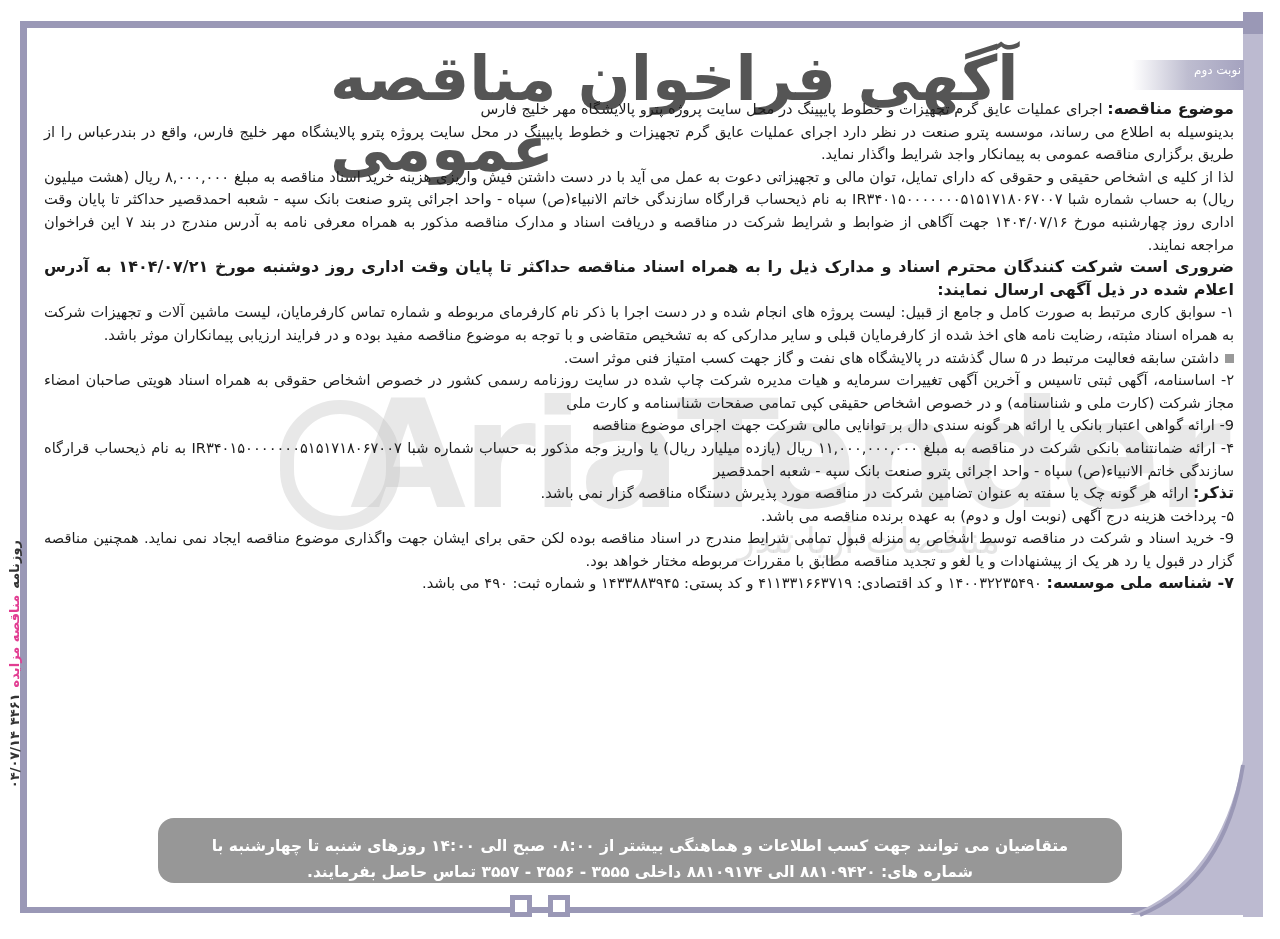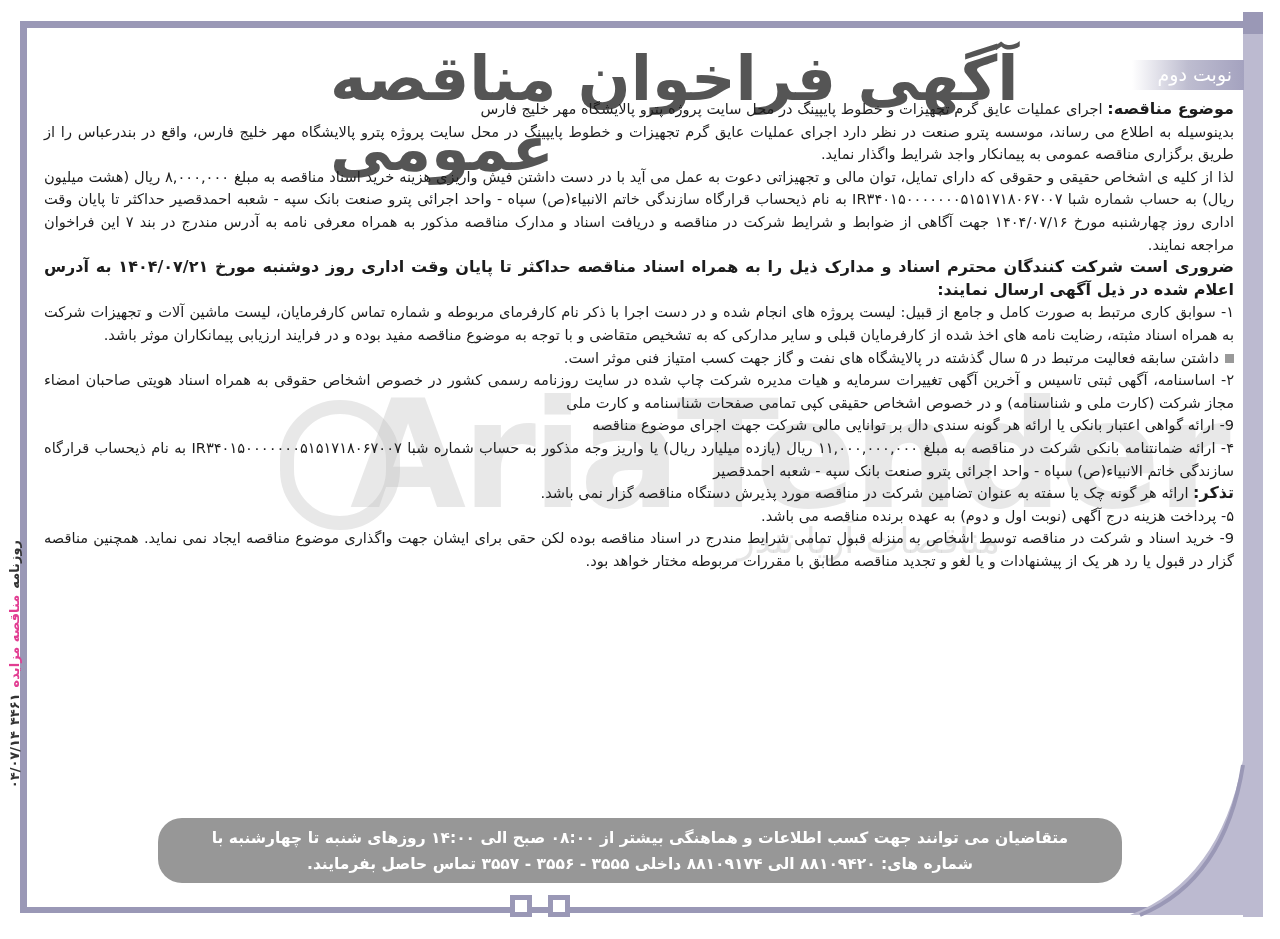--- a/index.html
+++ b/index.html
@@ -11,37 +11,37 @@
   .frame-right { position:absolute; left:1243px; top:12px; width:20px; height:905px; background:#bcbad0; }
   .frame-right-tab { position:absolute; left:1243px; top:12px; width:20px; height:22px; background:#9a98b6; }
   .corner-curve { position:absolute; left:1130px; top:760px; width:160px; height:160px; }
   .vertical-tag { position:absolute; left:-6px; top:540px; width:40px; height:240px; }
   .vertical-inner { position:absolute; left:-95px; top:100px; width:230px; height:30px;
                     transform:rotate(-90deg); font-size:13px; font-weight:bold; color:#333;
                     white-space:nowrap; display:flex; gap:6px; direction:rtl; align-items:center; }
   .vertical-brand { color:#e23d92; }
   .round-badge { position:absolute; left:1132px; top:60px; width:112px; height:30px;
                  background:linear-gradient(to right,#ffffff,#bebdd0 50%,#a4a2bf); }
-  .round-badge span { position:absolute; right:12px; top:3px; color:#ffffff; font-size:19px; direction:rtl;text-align:right; }
+  .round-badge span { position:absolute; right:3px; top:3px; color:#ffffff; font-size:12px; direction:rtl;text-align:right; }
   .title { position:absolute; left:290px; top:44px; width:700px; text-align:left; direction:rtl;
            font-size:62px; font-weight:bold; color:#555; letter-spacing:-1px; line-height:70px;margin-left:40px; }
   .content { position:absolute; left:44px; top:98px; width:1190px; direction:rtl; text-align:justify;
              font-size:14.6px; line-height:22.6px; color:#1d1d1d; }
   .content p { margin:0; }
   .big-b { font-weight:bold; font-size:16px; }
   .bullet { display:inline-block; width:9px; height:9px; background:#999; margin-left:6px; }
   .watermark { position:absolute; left:280px; top:380px; width:720px; height:190px; pointer-events:none; }
   .watermark-text { position:absolute; left:70px; top:0; font-size:150px; font-weight:bold; color:rgba(190,190,190,0.35);
                     font-family:"DejaVu Sans", sans-serif; letter-spacing:-4px; line-height:150px; }
   .watermark-sub { position:absolute; left:20px; top:140px; font-size:36px; color:rgba(190,190,190,0.4); direction:rtl; width:700px; text-align:right; }
   .watermark-shield { position:absolute; left:0; top:20px; width:120px; height:130px; border:14px solid rgba(190,190,190,0.35);
                       border-radius:60px 60px 60px 60px; box-sizing:border-box; }
   .contact-box { position:absolute; left:158px; top:818px; width:964px; height:65px; background:#979797;
-                 border-radius:24px; color:#ffffff; direction:rtl; text-align:center; font-weight:bold;
-                 font-size:15.5px; line-height:26px; padding-top:7px; box-sizing:border-box; }
+                 border-radius:16px; color:#ffffff; direction:rtl; text-align:center; font-weight:bold;
+                 font-size:15.5px; line-height:26px; padding-top:15px; box-sizing:border-box; }
   .sq { position:absolute; top:895px; width:22px; height:22px; border:5px solid #9a98b6; box-sizing:border-box; background:#fff; }
 </style>
 </head>
 <body>
 
 <div class="frame-top"></div>
 <div class="frame-left"></div>
 <div class="frame-bottom"></div>
 <div class="frame-right"></div>
 <div class="frame-right-tab"></div>
@@ -85,20 +85,24 @@
   </p>
   <p>۲- اساسنامه، آگهی ثبتی تاسیس و آخرین آگهی تغییرات سرمایه و هیات مدیره شرکت چاپ شده در سایت روزنامه رسمی کشور در خصوص اشخاص حقوقی به همراه اسناد هویتی صاحبان امضاء مجاز شرکت (کارت ملی و شناسنامه) و در خصوص اشخاص حقیقی کپی تمامی صفحات شناسنامه و کارت ملی</p>
   <p>9- ارائه گواهی اعتبار بانکی یا ارائه هر گونه سندی دال بر توانایی مالی شرکت جهت اجرای موضوع مناقصه</p>
   <p>۴- ارائه ضمانتنامه بانکی شرکت در مناقصه به مبلغ ۱۱,۰۰۰,۰۰۰,۰۰۰ ریال (یازده میلیارد ریال) یا واریز وجه مذکور به حساب شماره شبا IR۳۴۰۱۵۰۰۰۰۰۰۰۵۱۵۱۷۱۸۰۶۷۰۰۷ به نام ذیحساب قرارگاه سازندگی خاتم الانبیاء(ص) سپاه - واحد اجرائی پترو صنعت بانک سپه - شعبه احمدقصیر</p>
   <p>
     <span class="big-b">تذکر:</span>
     <span>ارائه هر گونه چک یا سفته به عنوان تضامین شرکت در مناقصه مورد پذیرش دستگاه مناقصه گزار نمی باشد.</span>
   </p>
   <p>۵- پرداخت هزینه درج آگهی (نوبت اول و دوم) به عهده برنده مناقصه می باشد.</p>
   <p>9- خرید اسناد و شرکت در مناقصه توسط اشخاص به منزله قبول تمامی شرایط مندرج در اسناد مناقصه بوده لکن حقی برای ایشان جهت واگذاری موضوع مناقصه ایجاد نمی نماید. همچنین مناقصه گزار در قبول یا رد هر یک از پیشنهادات و یا لغو و تجدید مناقصه مطابق با مقررات مربوطه مختار خواهد بود.</p>
+  <p>
+    <span class="big-b">۷- شناسه ملی موسسه:</span>
+    <span>۱۴۰۰۳۲۲۳۵۴۹۰ و کد اقتصادی: ۴۱۱۳۳۱۶۶۳۷۱۹ و کد پستی: ۱۴۳۳۸۸۳۹۴۵ و شماره ثبت: ۴۹۰ می باشد.</span>
+  </p>
 </div>
 
 <div class="contact-box">
   <div>متقاضیان می توانند جهت کسب اطلاعات و هماهنگی بیشتر از ۰۸:۰۰ صبح الی ۱۴:۰۰ روزهای شنبه تا چهارشنبه با</div>
   <div>شماره های: ۸۸۱۰۹۴۲۰ الی ۸۸۱۰۹۱۷۴ داخلی ۳۵۵۵ - ۳۵۵۶ - ۳۵۵۷ تماس حاصل بفرمایند.</div>
 </div>
 
 <div class="sq" style="left:510px;"></div>
 <div class="sq" style="left:548px;"></div>
 

